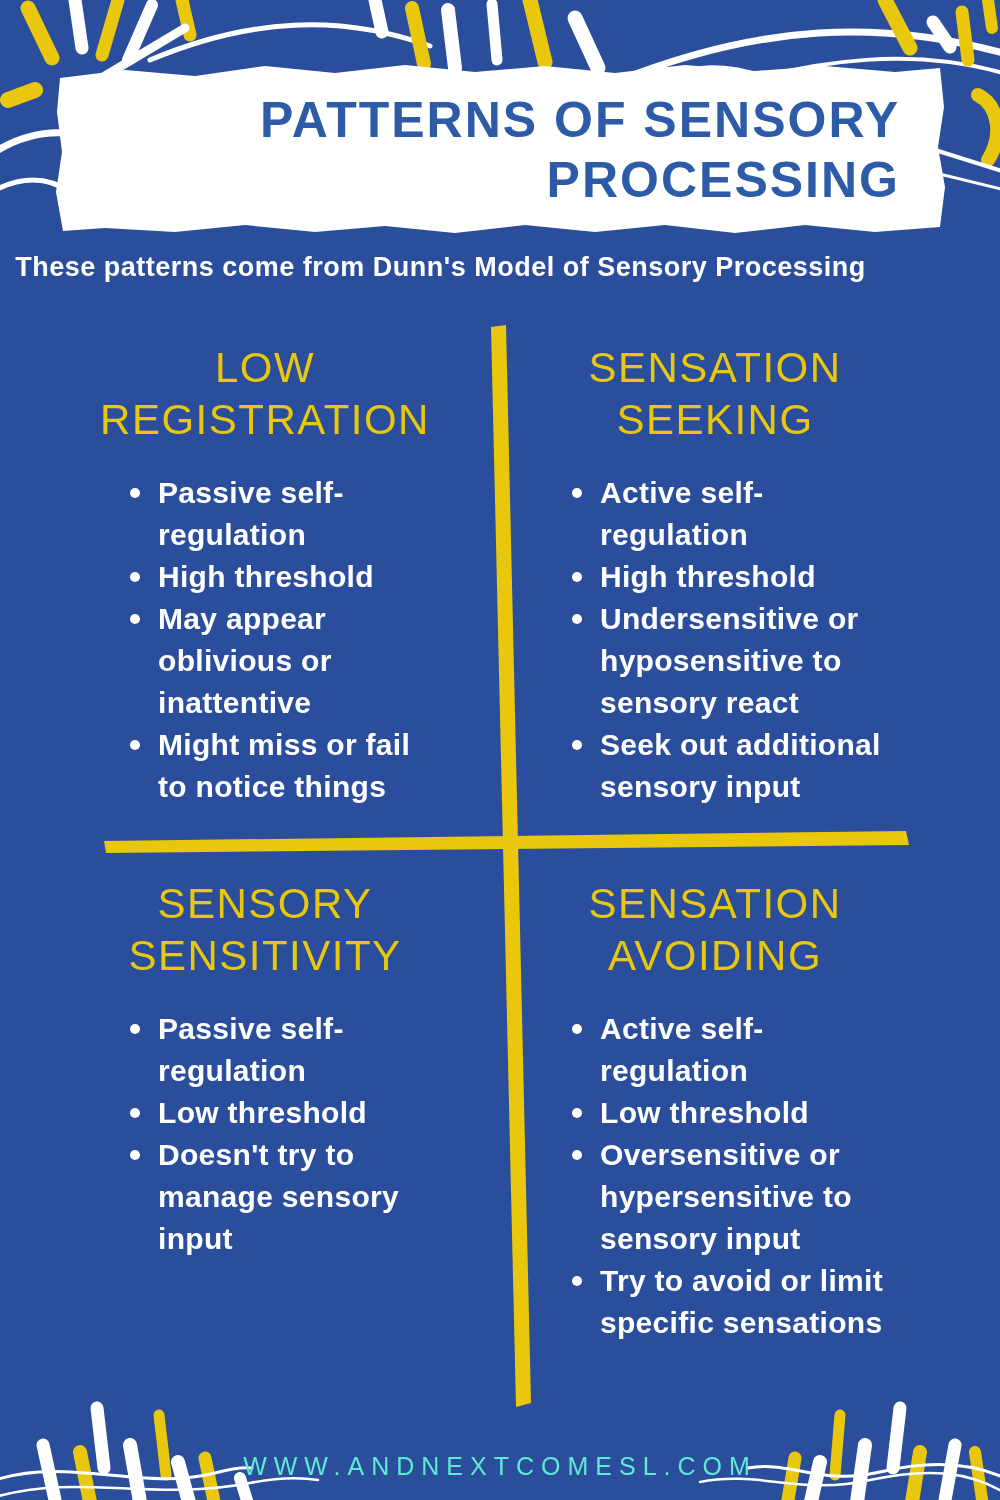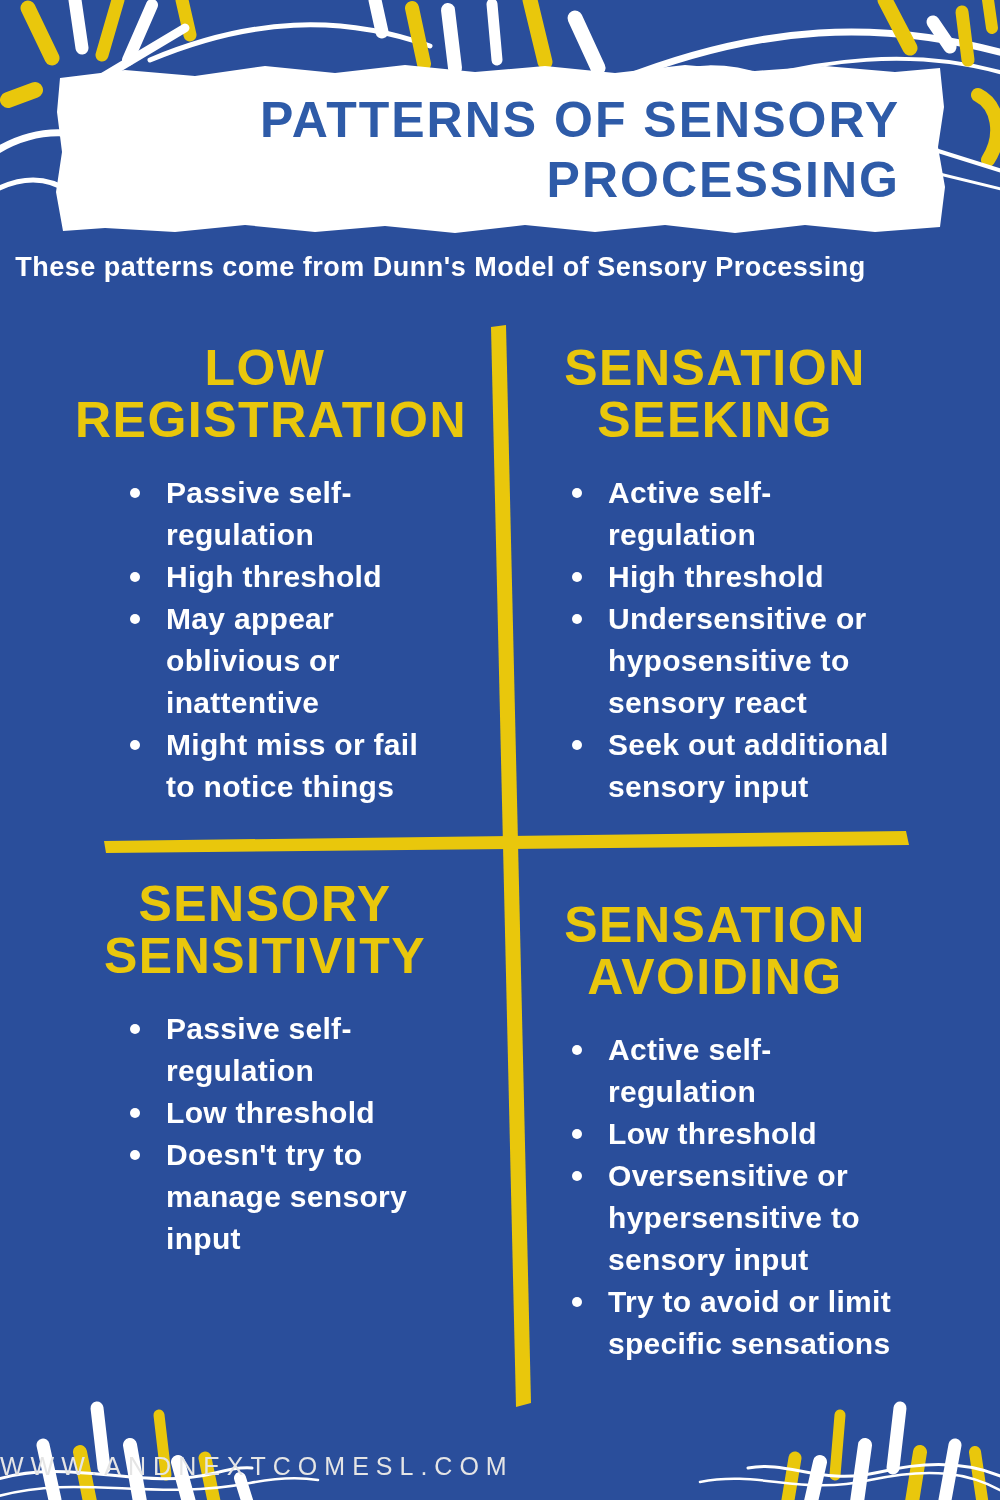--- a/index.html
+++ b/index.html
@@ -24,40 +24,40 @@
   }
   .subtitle {
     position:absolute; left:0; top:252px; width:881px; z-index:2;
     color:#ffffff; font-size:27px; font-weight:bold; letter-spacing:0.5px;
     text-align:center;
   }
   .quadrant { position:absolute; z-index:2; }
   .q-tl { left:75px;  top:342px; width:380px; }
   .q-tr { left:520px; top:342px; width:390px; }
   .q-bl { left:75px;  top:878px; width:380px; }
-  .q-br { left:520px; top:878px; width:390px;margin-top:21px; }
+  .q-br { left:520px; top:878px; width:390px; }
   .q-heading {
-    color:#e9c70c; font-size:50px; font-weight:bold; letter-spacing:1.5px;
+    color:#e9c70c; font-size:42px; font-weight:normal; letter-spacing:1.5px;
     line-height:52px; text-align:center; margin:0 0 26px 0;
   }
   .q-list { padding-left:55px; }
   .q-tr .q-list, .q-br .q-list { padding-left:52px; }
-  .bullet { display:flex; gap:26px; }
+  .bullet { display:flex; gap:18px; }
   .dot {
     flex:0 0 auto; width:10px; height:10px; border-radius:50%;
     background:#ffffff; margin-top:16px;
   }
   .bullet-text {
     white-space:pre-line; color:#ffffff; font-size:30px; font-weight:bold;
     line-height:42px; letter-spacing:0.3px;
   }
   .footer {
     position:absolute; left:0; top:1452px; width:1000px; z-index:2;
-    color:#e5e5e5; font-size:25px; font-weight:normal; letter-spacing:7px;
-    text-align:left;
+    color:#5eead4; font-size:25px; font-weight:normal; letter-spacing:7px;
+    text-align:center;
   }
 </style>
 </head>
 <body>
 
 <div class="poster">
 
   <svg class="layer deco" width="1000" height="1500" viewBox="0 0 1000 1500">
     <g stroke-linecap="round" fill="none">
       <path d="M28 8 L52 58" stroke="#e9c70c" stroke-width="15"></path>

